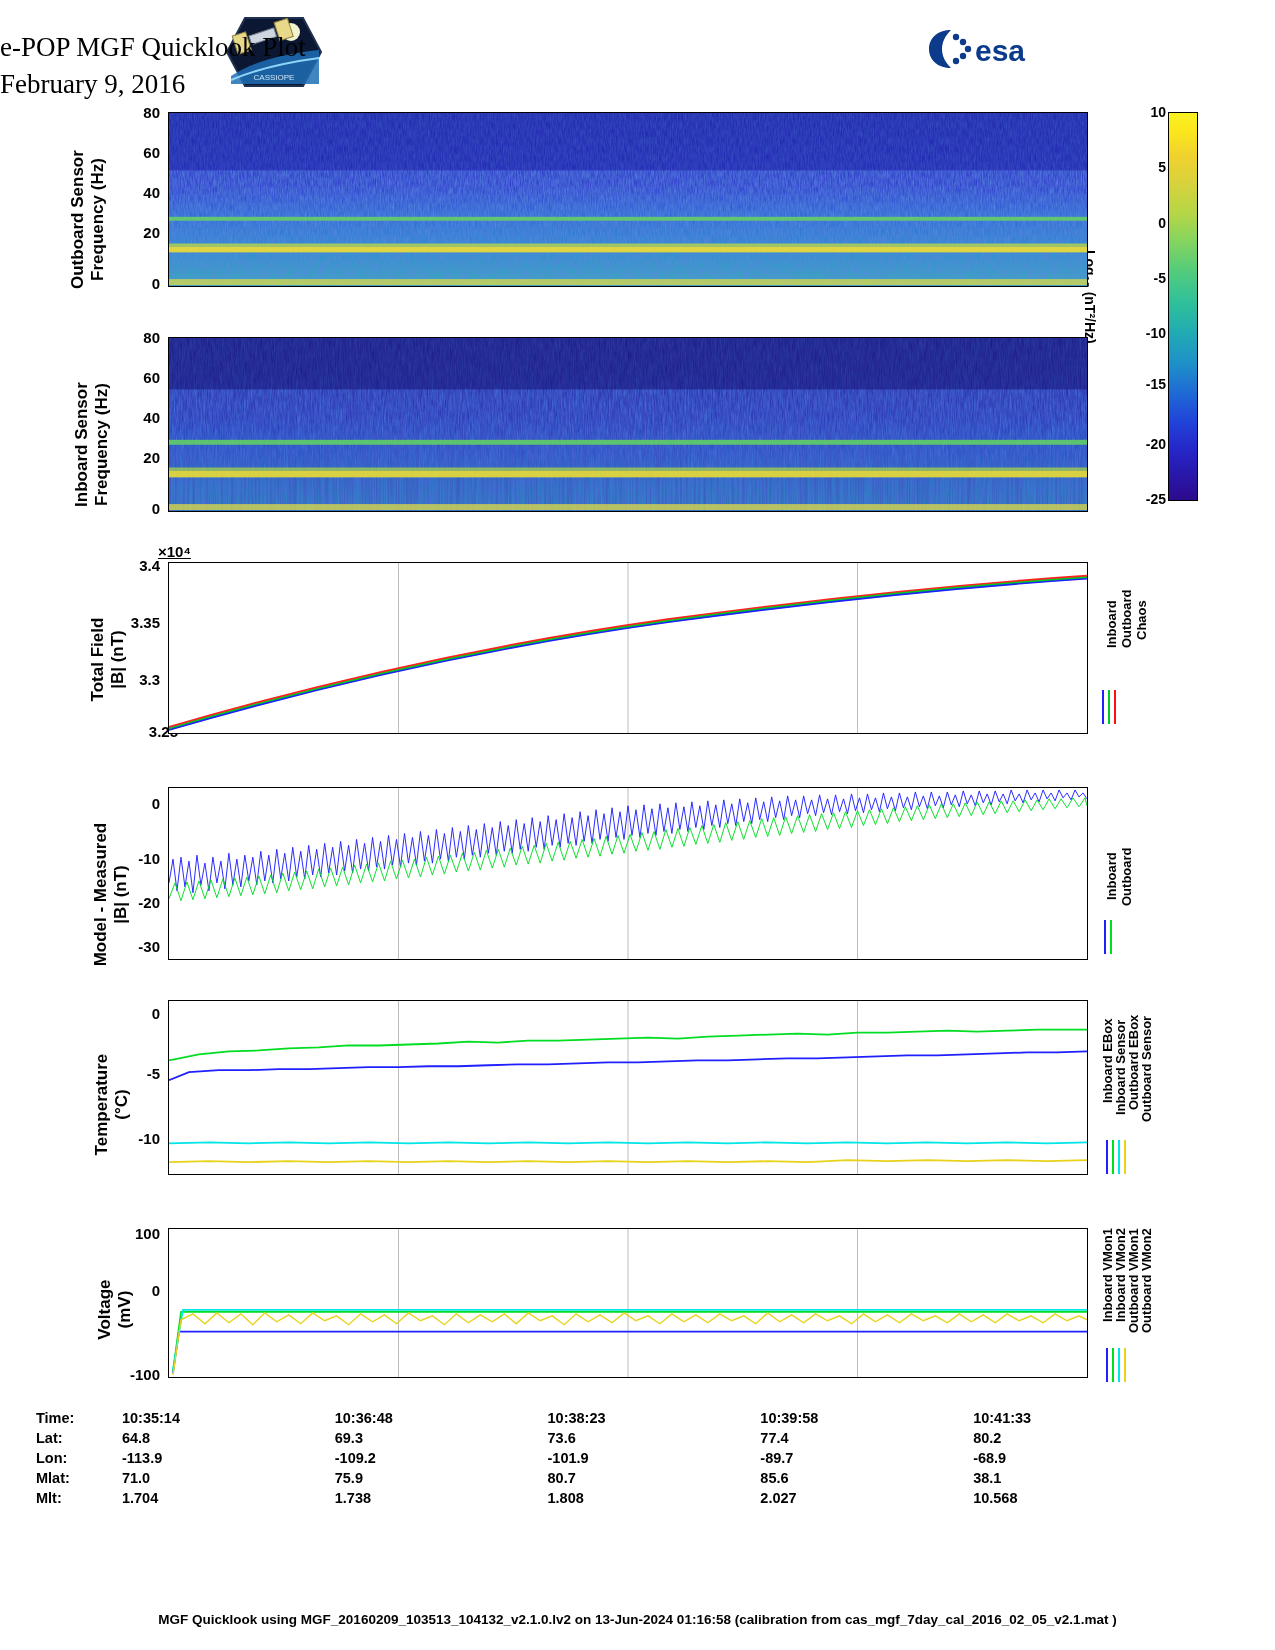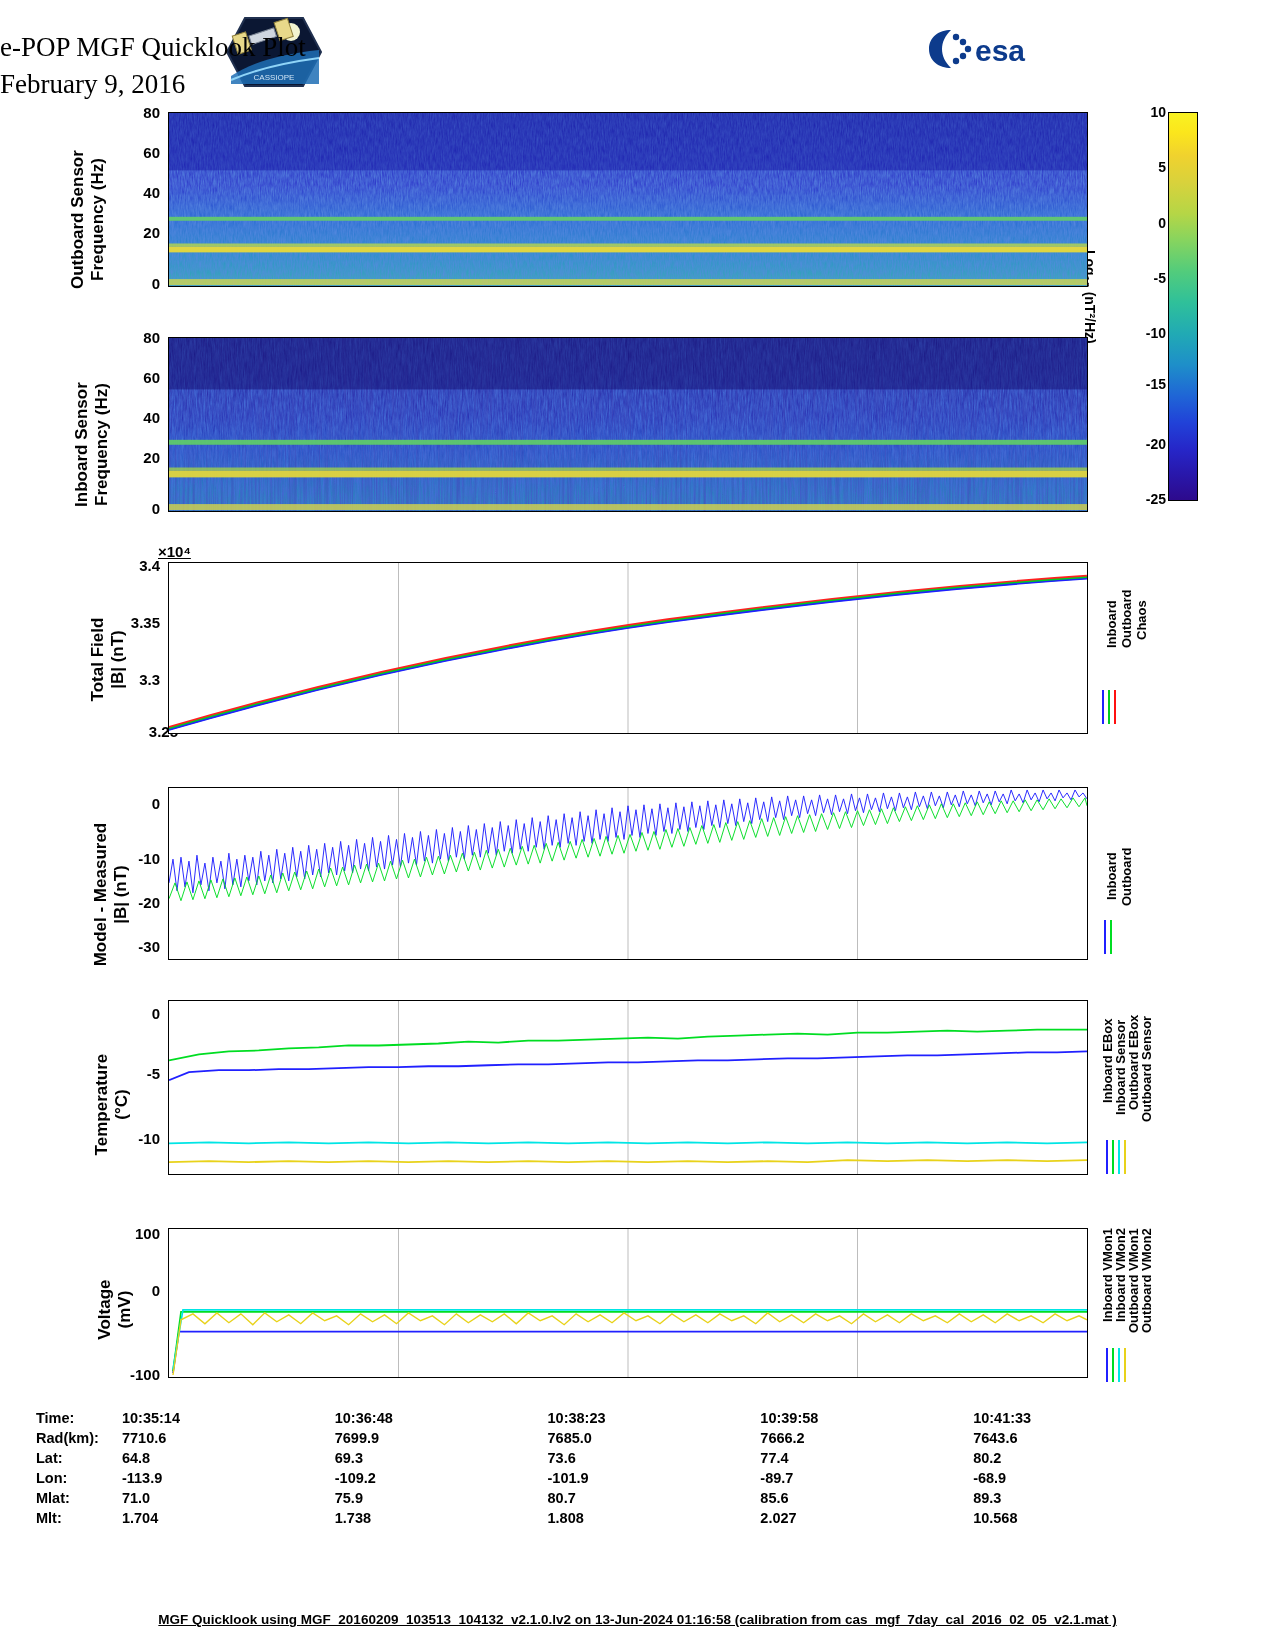--- a/index.html
+++ b/index.html
@@ -39,21 +39,21 @@
   .legend-lines{position:absolute;display:flex;gap:4px;}
   .legend-lines span{display:block;width:2px;height:34px;}
 
   
   .ttable{position:absolute;left:0;top:1408px;width:1275px;font-family:"Liberation Sans",sans-serif;font-weight:bold;font-size:14.5px;}
   .ttable table{border-collapse:collapse;width:1150px;margin-left:36px;}
   .ttable td{padding:2px 0;white-space:nowrap;}
   .ttable td.lbl{width:84px;}
   .ttable td.v{width:208px;text-align:left;}
   .footer{position:absolute;left:0;top:1612px;width:1275px;text-align:center;
-          font-family:"Liberation Sans",sans-serif;font-weight:bold;font-size:13.5px;text-decoration:underline;}
+          font-family:"Liberation Sans",sans-serif;font-weight:bold;font-size:13.5px;}
 </style>
 </head>
 <body>
 
 <div class="page">
 
   <div class="logo-cassiope">
     <svg width="110" height="84" viewBox="0 0 110 84">
       <polygon points="26,8 84,8 102,42 84,76 26,76 8,42" fill="#0b1733" stroke="#20304f" stroke-width="2"></polygon>
       <circle cx="72" cy="22" r="9" fill="#f2f4d0"></circle>
@@ -370,28 +370,20 @@
       <tbody>
           <tr>
         <td class="lbl">Time:</td>
         <td class="v">10:35:14</td>
         <td class="v">10:36:48</td>
         <td class="v">10:38:23</td>
         <td class="v">10:39:58</td>
         <td class="v">10:41:33</td>
       </tr>
       <tr>
-        <td class="lbl">Rad(km):</td>
-        <td class="v">7710.6</td>
-        <td class="v">7699.9</td>
-        <td class="v">7685.0</td>
-        <td class="v">7666.2</td>
-        <td class="v">7643.6</td>
-      </tr>
-      <tr>
         <td class="lbl">Lat:</td>
         <td class="v">64.8</td>
         <td class="v">69.3</td>
         <td class="v">73.6</td>
         <td class="v">77.4</td>
         <td class="v">80.2</td>
       </tr>
       <tr>
         <td class="lbl">Lon:</td>
         <td class="v">-113.9</td>
@@ -399,21 +391,21 @@
         <td class="v">-101.9</td>
         <td class="v">-89.7</td>
         <td class="v">-68.9</td>
       </tr>
       <tr>
         <td class="lbl">Mlat:</td>
         <td class="v">71.0</td>
         <td class="v">75.9</td>
         <td class="v">80.7</td>
         <td class="v">85.6</td>
-        <td class="v">89.3</td>
+        <td class="v">38.1</td>
       </tr>
       <tr>
         <td class="lbl">Mlt:</td>
         <td class="v">1.704</td>
         <td class="v">1.738</td>
         <td class="v">1.808</td>
         <td class="v">2.027</td>
         <td class="v">10.568</td>
       </tr>
     </tbody>

